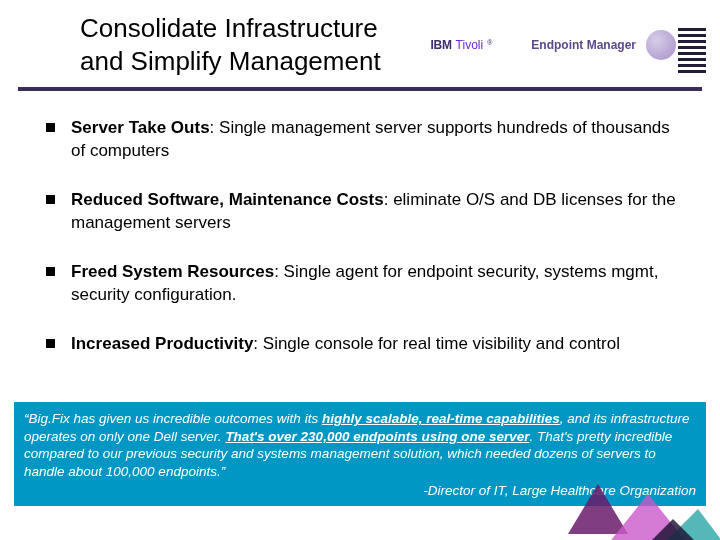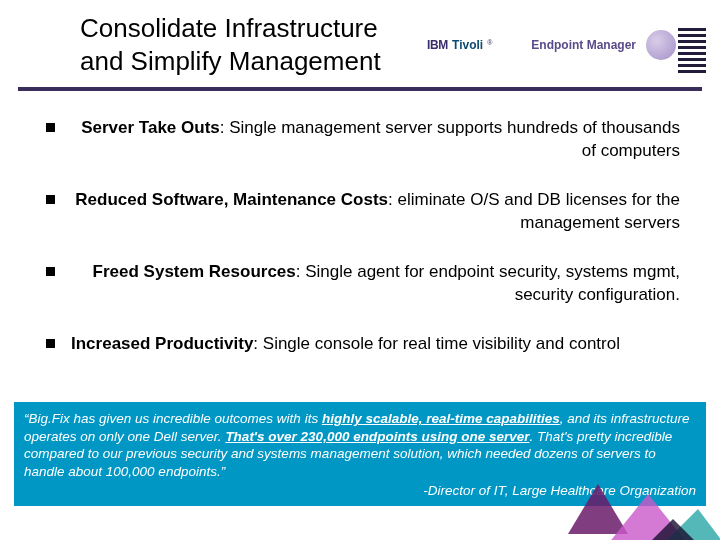--- a/index.html
+++ b/index.html
@@ -30,21 +30,21 @@
     align-items: center;
     gap: 10px;
   }
   .brand-text {
     display: flex;
     align-items: baseline;
     gap: 4px;
     white-space: nowrap;
   }
   .brand-ibm { font-weight: 700; font-size: 12px; color: #3b2c6b; letter-spacing: -0.3px;}
-  .brand-tivoli { font-weight: 700; font-size: 12px; color: #0c4a6e;}
+  .brand-tivoli { font-weight: 400; font-size: 12px; color: #6d28d9;}
   .brand-reg { font-size: 7px; color: #3b2c6b; position: relative; top:-4px;}
   .brand-endpoint { font-weight: 700; font-size: 12px; color: #5a4a8a; margin-left: 35px;}
   .planet {
     width: 30px; height: 30px;
     border-radius: 50%;
     background: radial-gradient(circle at 35% 35%, #d8cde8, #a58fc9);
     flex-shrink: 0;
   }
   .ibm-bars {
     position: absolute;
@@ -73,21 +73,20 @@
   .square {
     width: 9px; height: 9px;
     background: #000;
     margin-top: 6px;
     flex-shrink: 0;
   }
   .bullet-text {
     font-size: 17px;
     line-height: 1.35;
     color: #000;
-    text-align: right;
   }
   .bullet-text .bold { font-weight: 700; }
   .quote-box {
     position: absolute;
     left: 14px;
     right: 14px;
     bottom: 34px;
     background: #0097c4;
     color: #fff;
     padding: 8px 10px 6px 10px;

